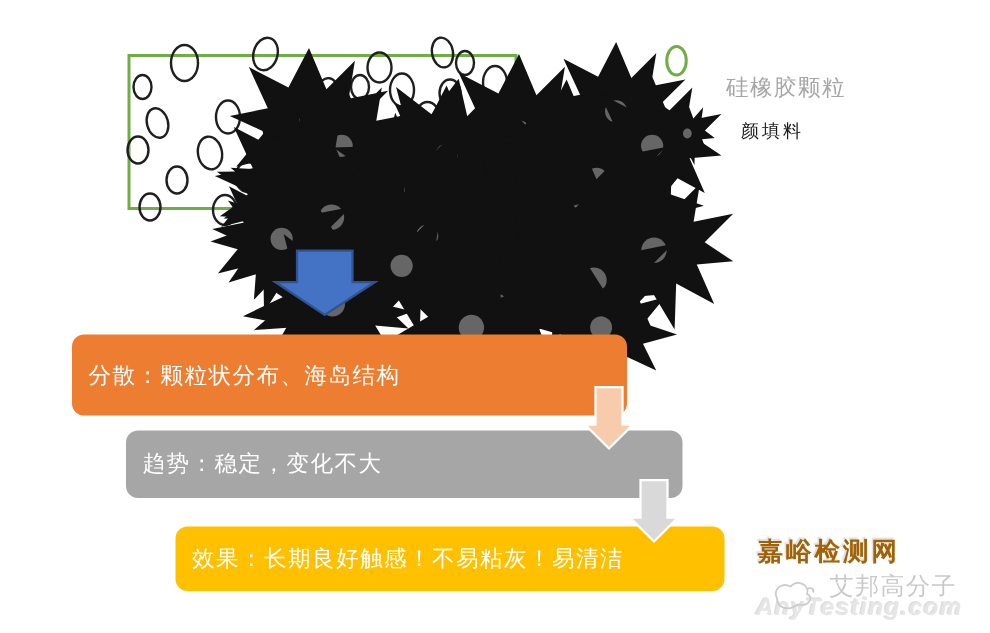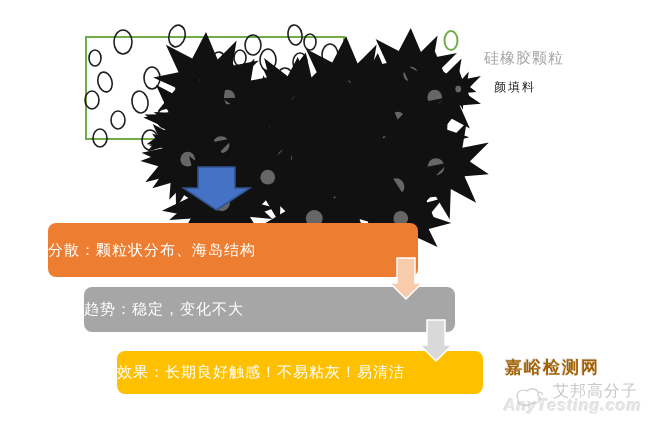--- a/index.html
+++ b/index.html
@@ -11,21 +11,21 @@
   
   .cell-ellipse{fill:none;stroke:#1f1f1f;stroke-width:1.6;}
 
   
   .legend-label{white-space:nowrap;}
   .legend-label.l1{font-size:15px;color:#a6a6a6;letter-spacing:1px;}
   .legend-label.l2{font-size:12px;color:#1a1a1a;letter-spacing:2px;}
 
   
   .step-bar{border-radius:8px;display:flex;align-items:center;color:#fff;
-            font-size:15px;letter-spacing:1px;box-sizing:border-box;}
+            font-size:15px;letter-spacing:1px;padding-left:11px;box-sizing:border-box;}
 
   
   .wm{white-space:nowrap;pointer-events:none;}
   .wm-site{font-size:17px;font-weight:bold;letter-spacing:2px;color:#a16207;
            text-shadow:1px 1px 1px #ffffff,-1px -1px 1px #dcdcdc;}
   .wm-brand{font-size:16px;color:#c9c9c9;letter-spacing:1px;text-shadow:1px 1px 0 #ffffff;}
   .wm-url{font-size:16px;font-weight:bold;font-style:italic;color:#e6e6e6;
           letter-spacing:1px;text-shadow:1px 1px 0 #ffffff,-1px -1px 0 #dedede;}
 </style>
 </head>

